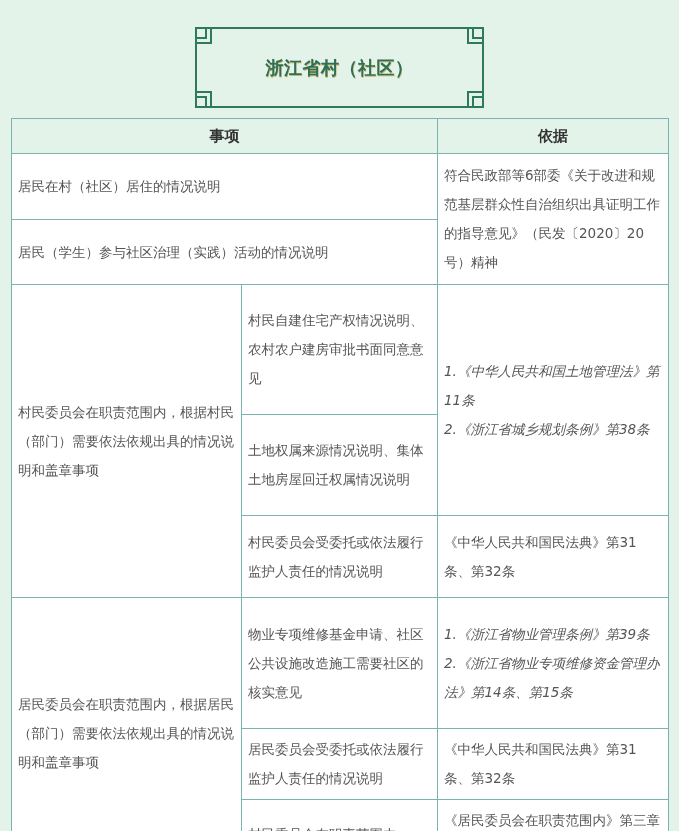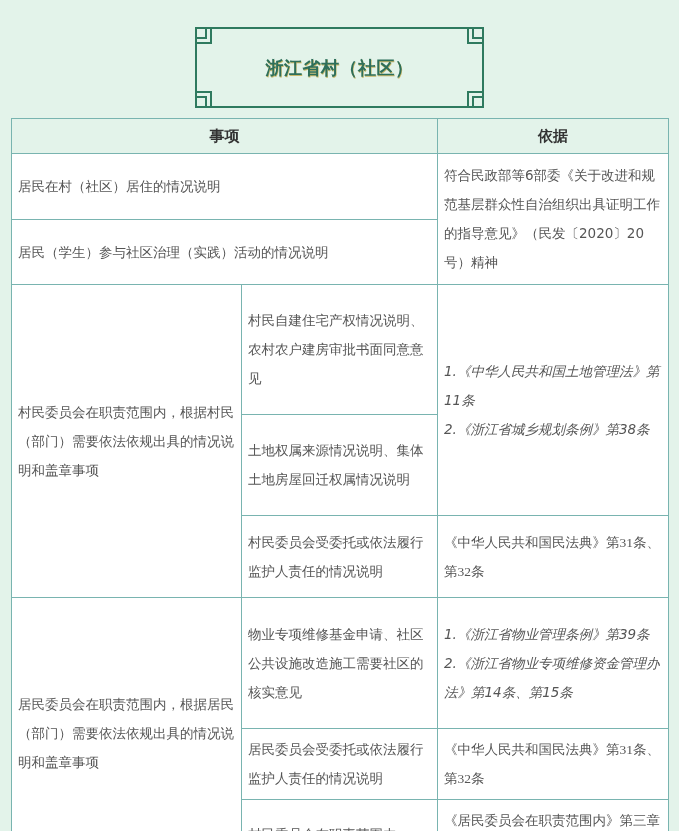--- a/index.html
+++ b/index.html
@@ -34,23 +34,23 @@
     vertical-align: middle; text-align: left; padding: 2px 6px 2px 6px; color: #555; font-weight: normal;
   }
   table.list th {
     background: #e3f3ea; text-align: center; font-weight: bold; color: #333; font-size: 15px; height: 35px;
   }
   .col1 { width: 230px; } .col2 { width: 196px; } .col3 { width: 231px; }
   .row-a td { height: 66px; }
   .row-b td { height: 65px; }
   .row-c td { height: 130px; }
   .row-d td { height: 101px; }
-  .row-e td { height: 82px; font-family: Liberation Serif, serif; }
+  .row-e td { height: 82px; }
   .row-f td { height: 131px; }
-  .row-g td { height: 71px; font-family: Liberation Serif, serif; }
+  .row-g td { height: 71px; }
   .row-h td { height: 70px; }
   .basis p { margin: 0; font-style: italic; }
 </style>
 </head>
 <body>
 
 <div class="title-box">
   <span class="corner c-tl"></span>
   <span class="corner c-tr"></span>
   <span class="corner c-bl"></span>

